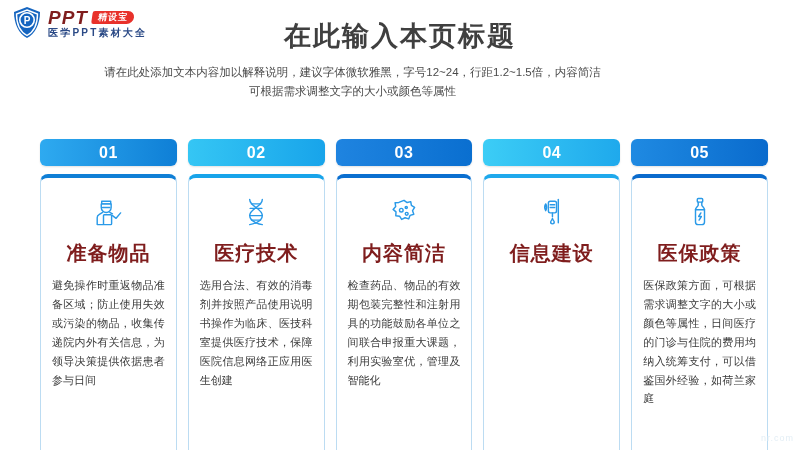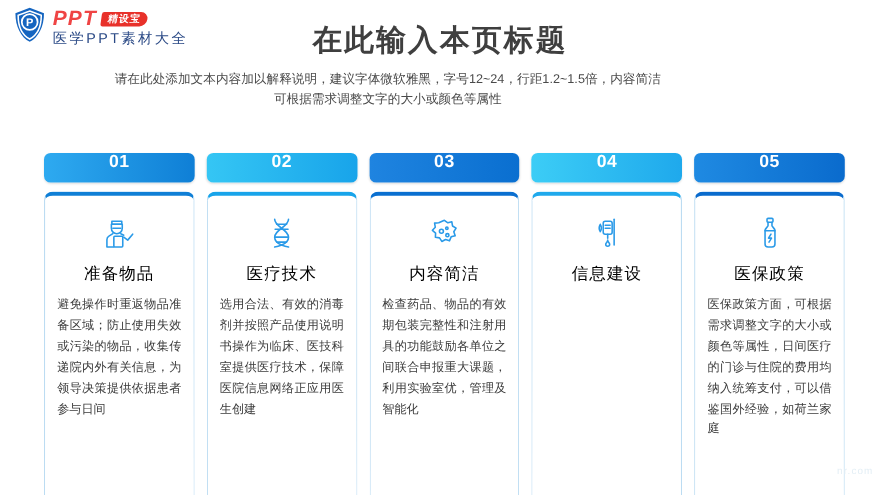--- a/index.html
+++ b/index.html
@@ -39,41 +39,41 @@
   }
   .logo-row1 {
     display: flex;
     align-items: center;
     gap: 4px;
   }
   .logo-ppt {
     font-size: 19px;
     font-weight: bold;
     font-style: italic;
-    color: #ef4444;
+    color: #7f1d1d;
     letter-spacing: 1px;
     line-height: 1;
   }
   .logo-badge {
     background: #e8312a;
     color: #ffffff;
     font-size: 9px;
     font-weight: bold;
     padding: 2px 6px 2px 6px;
     border-radius: 3px 9px 9px 3px;
     line-height: 1;
     letter-spacing: 1px;
     transform: skewX(-8deg);
   }
   .logo-sub {
-    font-size: 13px;
+    font-size: 10px;
     color: #2b4a86;
     letter-spacing: 2.2px;
     line-height: 1;
-    font-weight: normal;
+    font-weight: bold;
   }
 
   
   .page-title {
     position: absolute;
     top: 18px;
     left: 0;
     width: 800px;
     text-align: center;
     font-size: 27px;
@@ -105,21 +105,21 @@
   .card-col {
     width: 145px;
     display: flex;
     flex-direction: column;
   }
 
   .num-badge {
     height: 27px;
     border-radius: 6px;
     display: flex;
-    align-items: flex-start;
+    align-items: center;
     justify-content: center;
     color: #ffffff;
     font-size: 16px;
     font-weight: bold;
     letter-spacing: 0.5px;
     box-shadow: 0 1px 2px rgba(0,0,0,0.12);
   }
 
   .card-body {
     margin-top: 8px;
@@ -139,41 +139,41 @@
   .card-icon {
     width: 40px;
     height: 40px;
     display: flex;
     align-items: center;
     justify-content: center;
   }
 
   .card-heading {
     margin-top: 8px;
-    font-size: 15px;
-    font-weight: normal;
-    color: #000000;
+    font-size: 20px;
+    font-weight: bold;
+    color: #7f1d1d;
     letter-spacing: 1px;
   }
 
   .card-text {
     margin-top: 9px;
     font-size: 11px;
     color: #3a3a3a;
     line-height: 1.72;
     text-align: justify;
     text-align-last: left;
     width: 100%;
     padding: 0 3px;
   }
 
   .watermark {
     position: absolute;
     right: 6px;
-    bottom: 17px;
+    bottom: 7px;
     font-size: 9px;
     color: #e3eef5;
     letter-spacing: 1px;
   }
 </style>
 </head>
 <body>
 
 <div class="logo">
   <div class="logo-shield">

